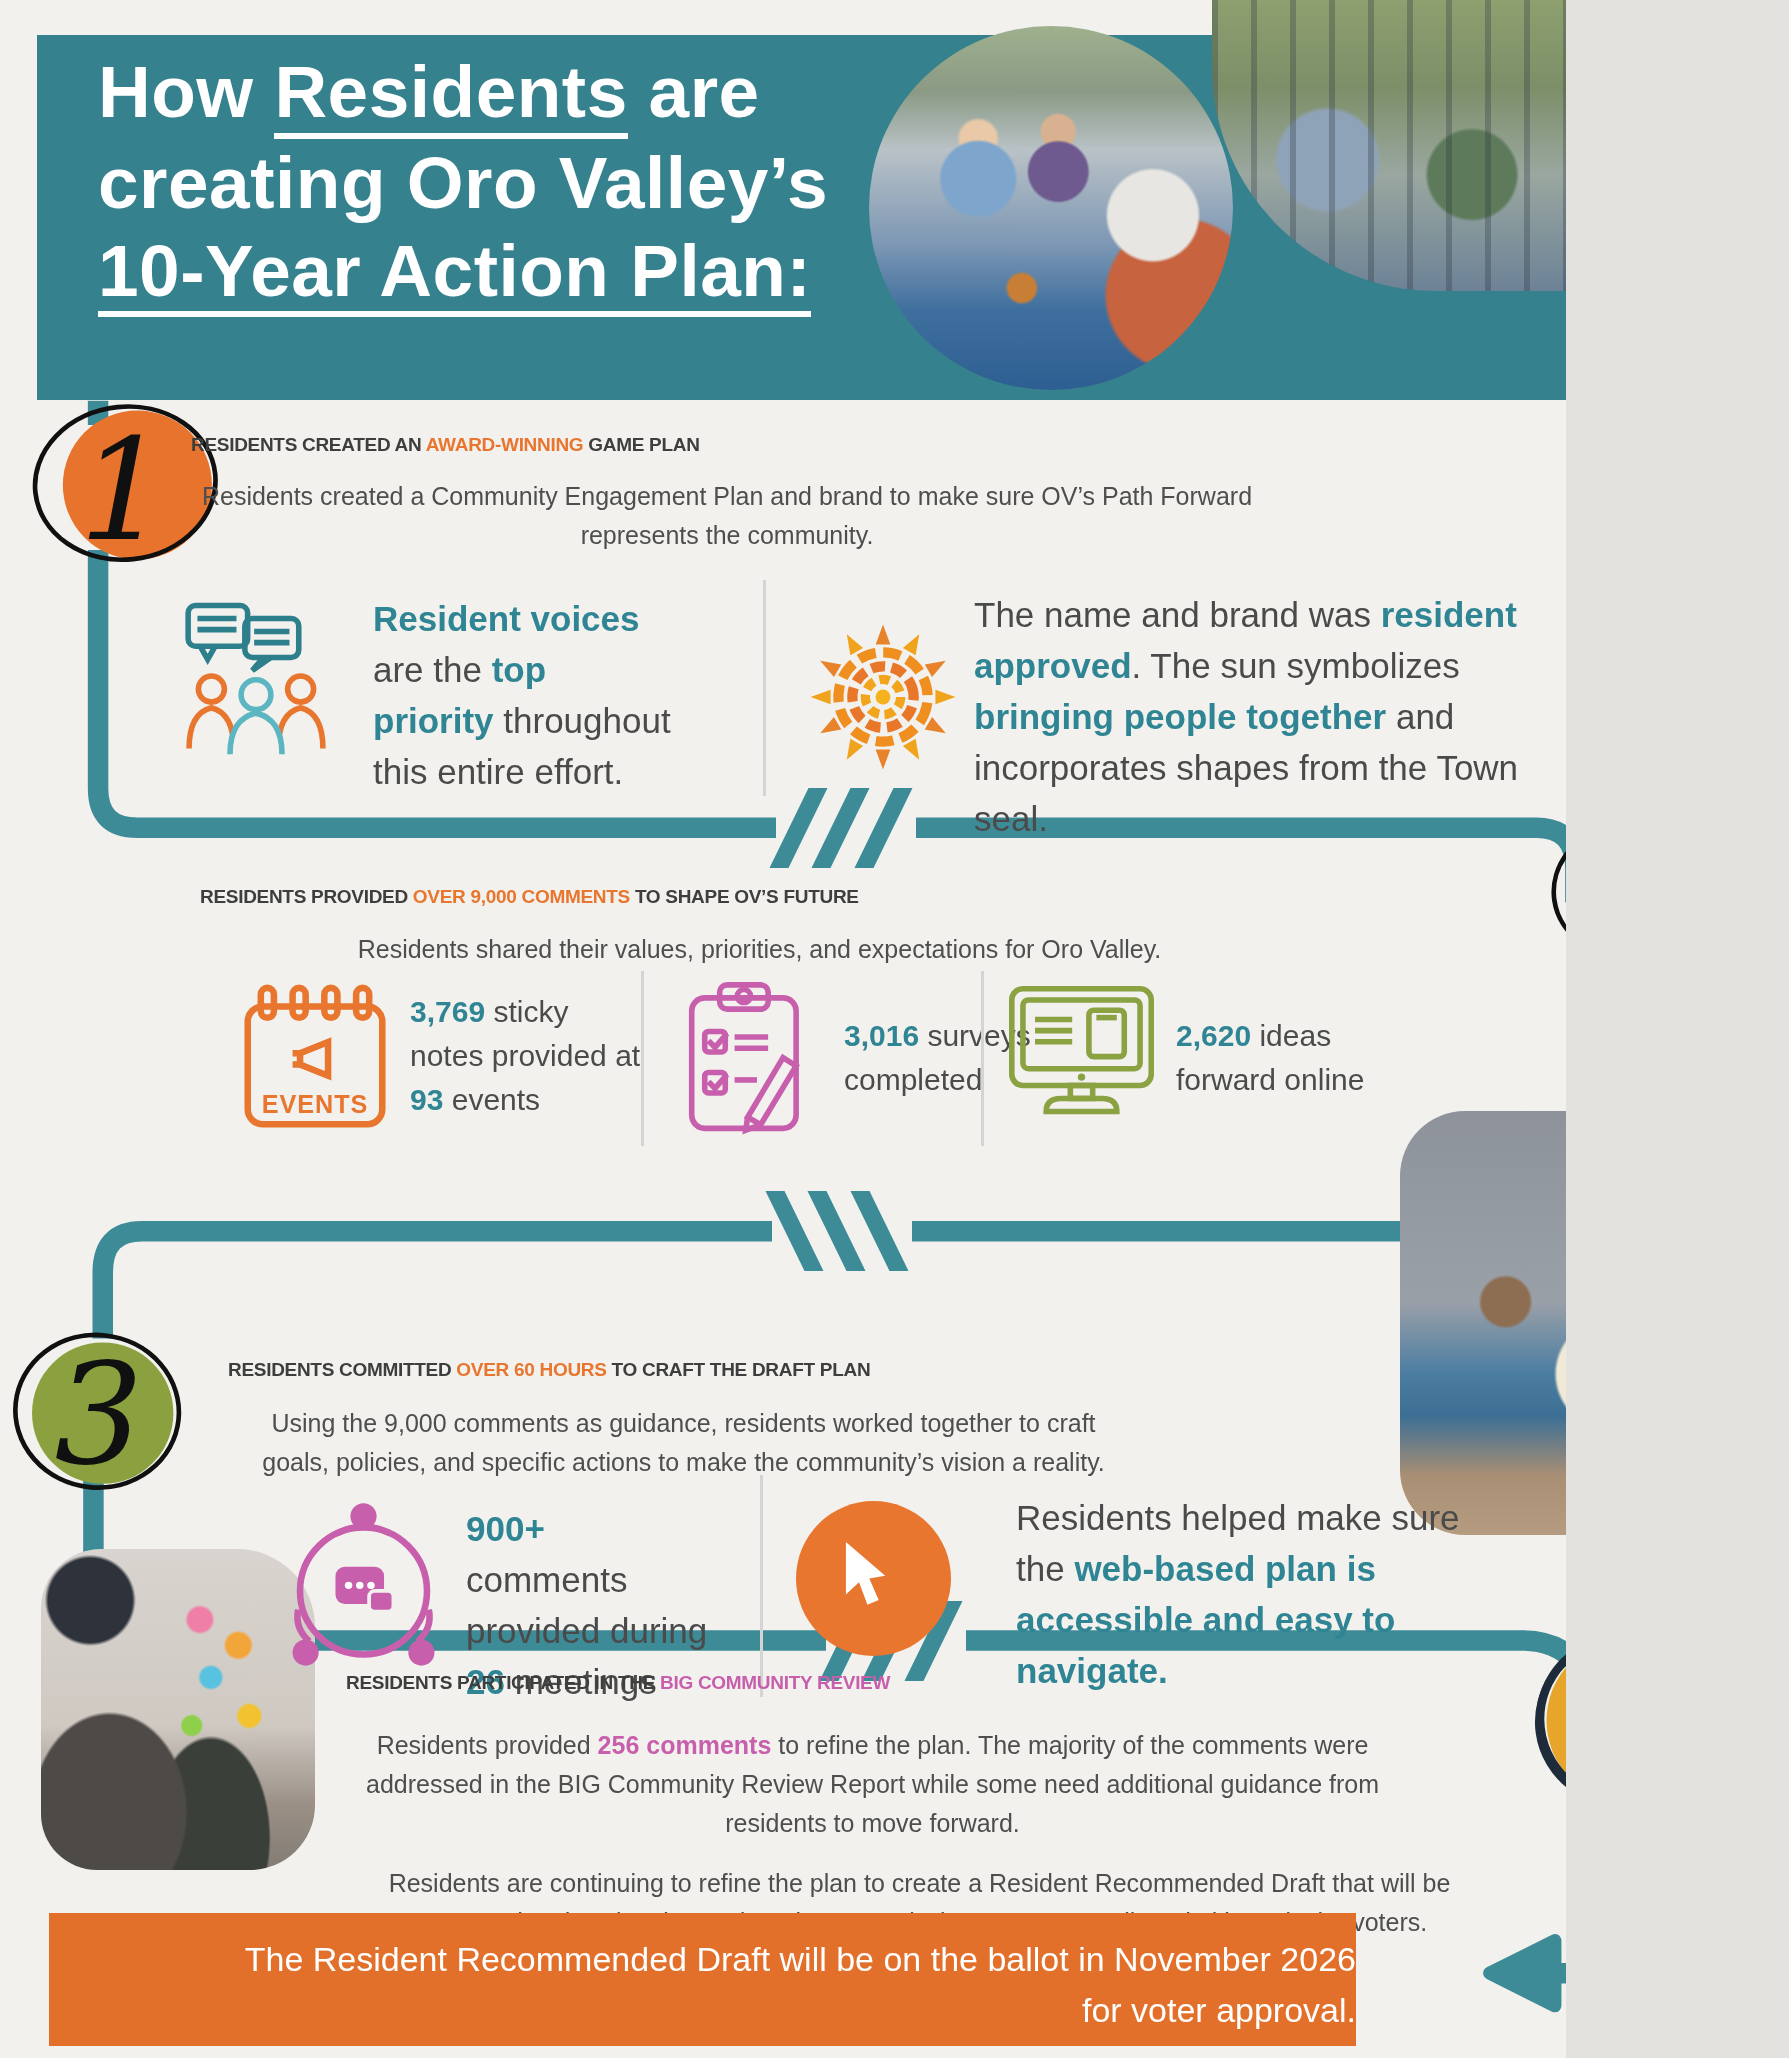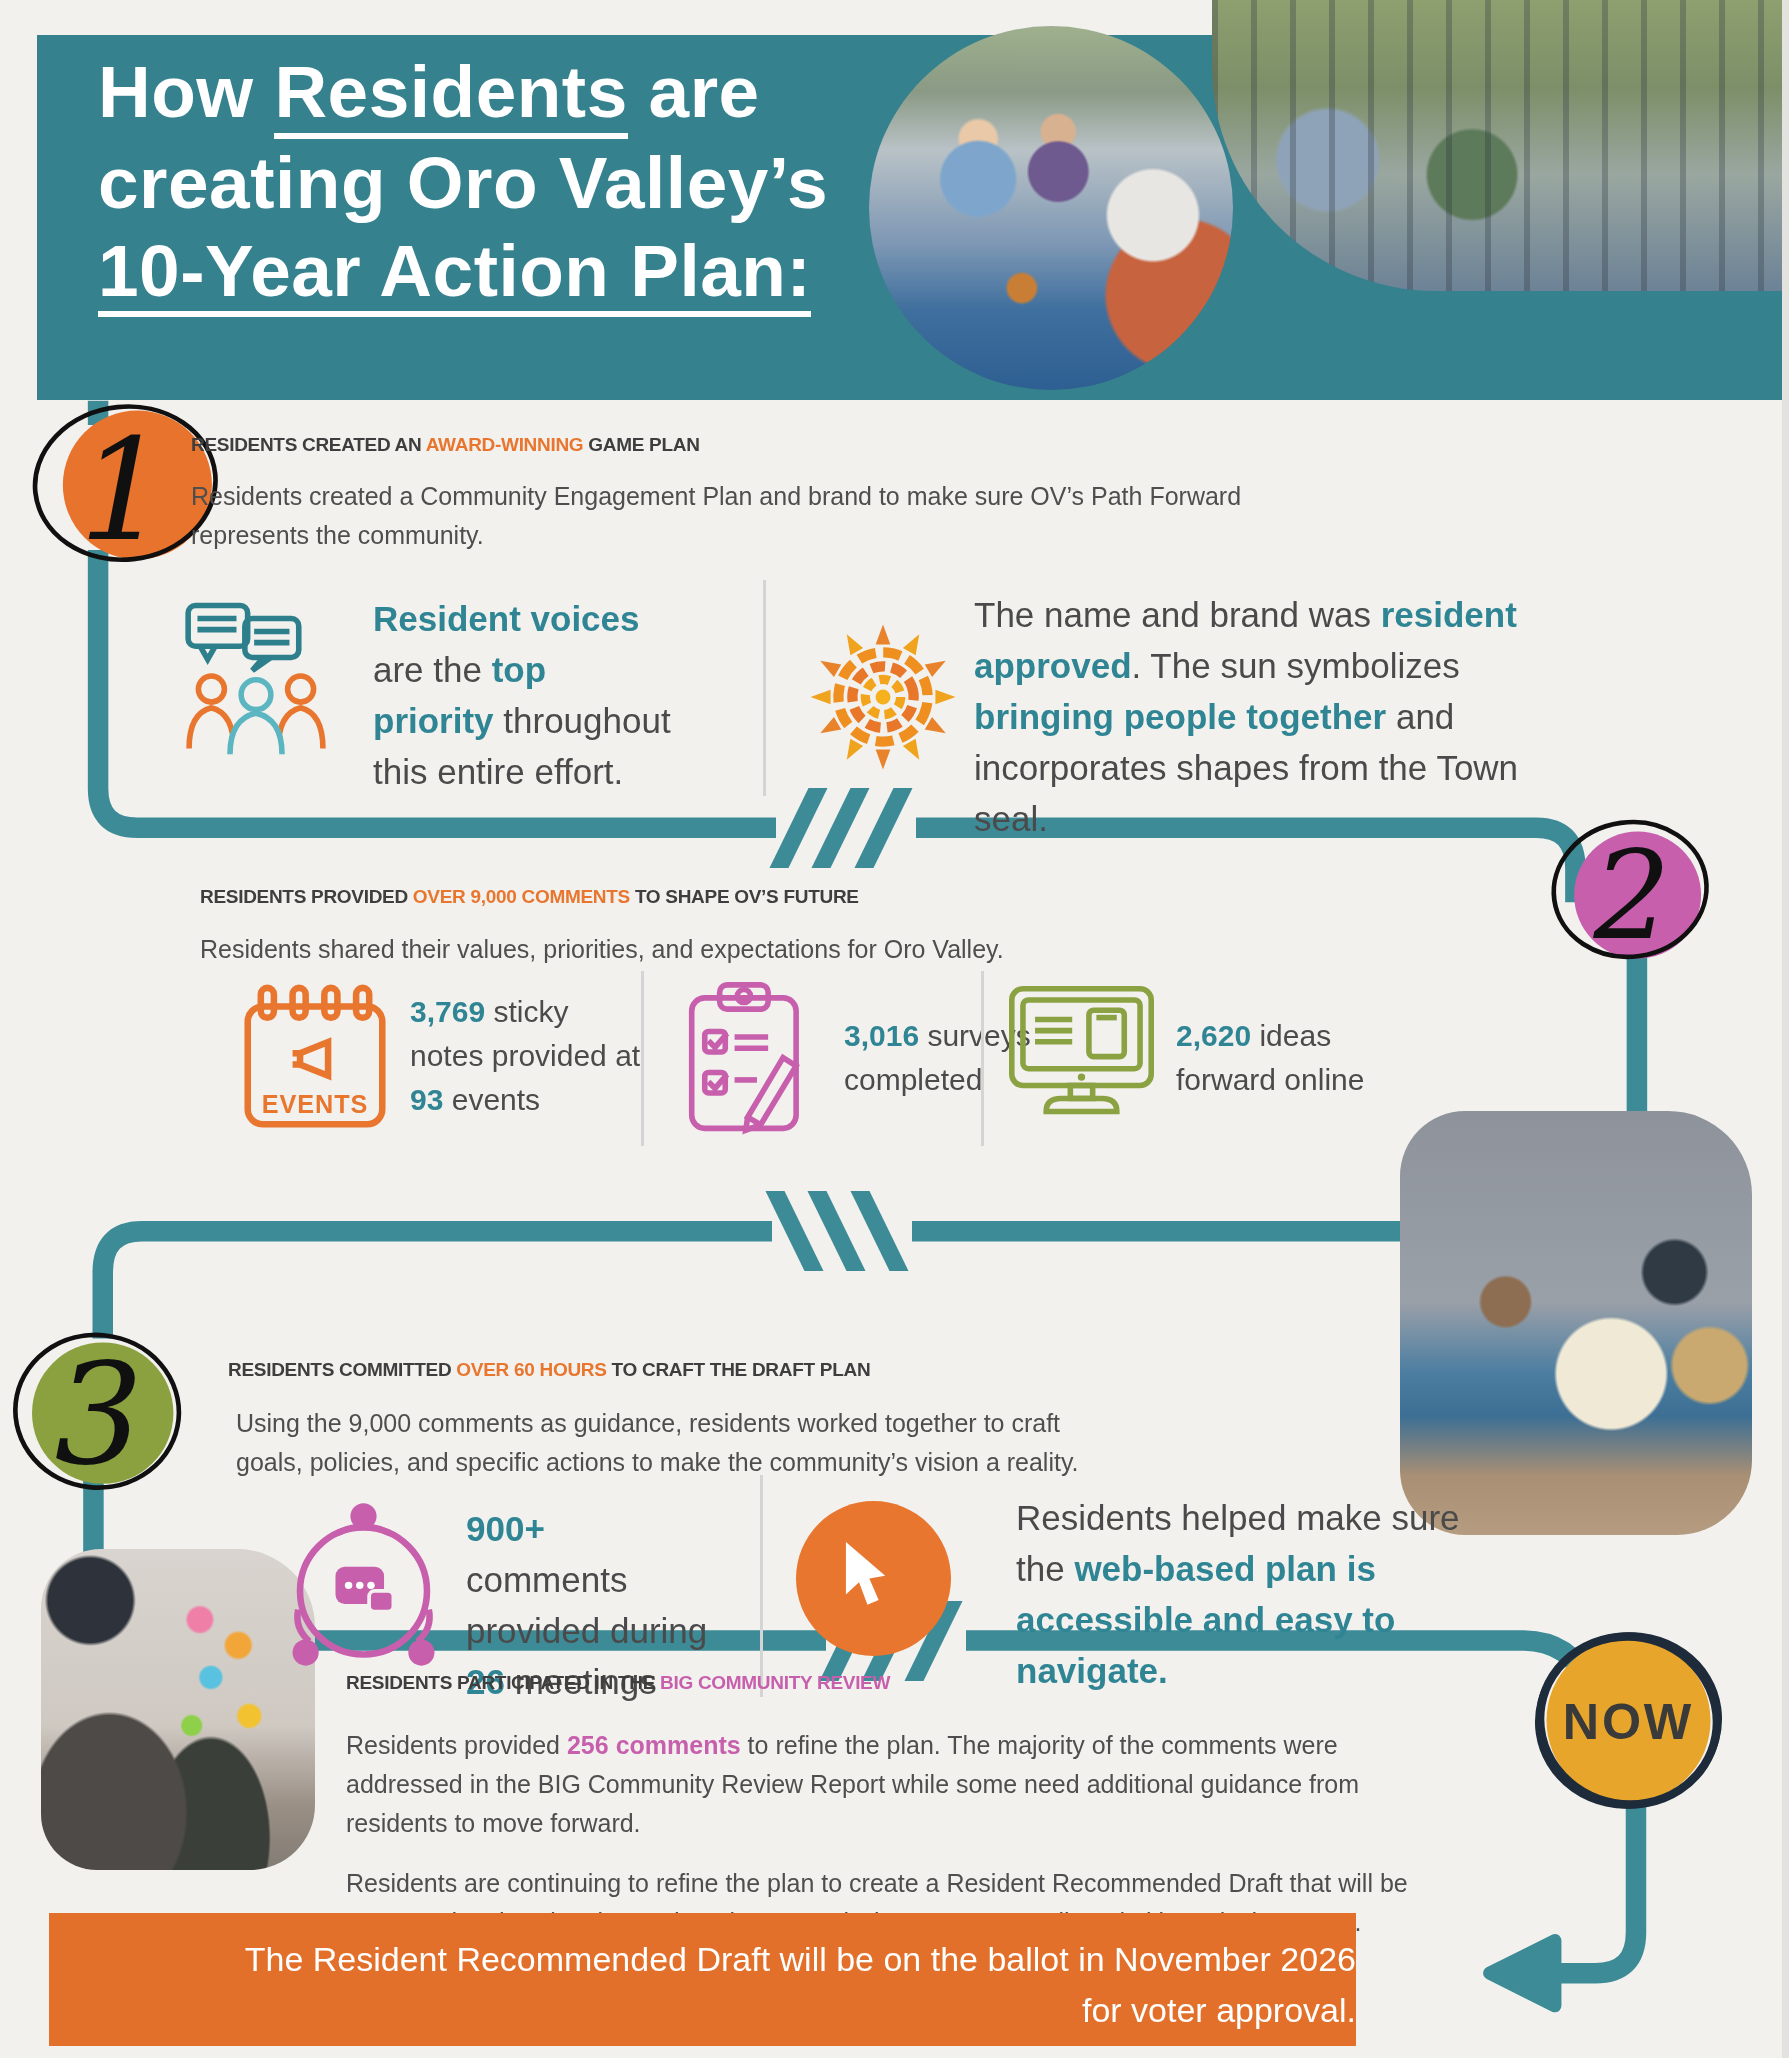--- a/index.html
+++ b/index.html
@@ -1,16 +1,16 @@
 <!DOCTYPE html>
 <html style="font-size:15px"><head>
 <meta charset="utf-8">
 <style>
   html,body{margin:0;padding:0;background:#e3e2df;}
-  #page{position:relative;width:1782px;height:2058px;background:#F2F1EE;overflow:hidden;
+  #page{position:relative;width:1566px;height:2058px;background:#F2F1EE;overflow:hidden;
         font-family:"Liberation Sans",sans-serif;}
   .abs{position:absolute;}
 
   
   #band{left:37px;top:35px;width:1753px;height:365px;background:#35818E;z-index:1;}
   #title{left:98px;top:48px;z-index:5;color:#FFFFFF;font-weight:700;font-size:73px;line-height:88px;letter-spacing:0.5px;}
   #title .uline{display:inline-block;border-bottom:6.5px solid #fff;padding-bottom:4.7px;line-height:73px;}
 
   
   .photo{z-index:3;}
@@ -66,21 +66,21 @@
   
   .badge{z-index:4;overflow:visible;}
   .badge text{font-family:"DejaVu Serif",serif;font-style:italic;fill:#101010;text-anchor:middle;}
   .badge .ring{fill:none;stroke:#101010;stroke-width:5px;}
   #now-text{font-family:"Liberation Sans",sans-serif;font-style:normal;font-weight:700;fill:#3A3A3A;letter-spacing:3px;}
 
   
   .h{z-index:5;font-weight:700;font-size:19px;letter-spacing:-0.3px;color:#3E3E3E;white-space:nowrap;}
   .h .acc-orange{color:#E8762E;}
   .h .acc-pink{color:#C75FAD;}
-  .body{z-index:5;font-size:25px;line-height:39px;color:#4E4E4E;}
+  .body{z-index:5;font-size:25px;line-height:39px;color:#4E4E4E;text-align:center;}
   .feature{z-index:5;font-size:35px;line-height:51px;color:#4A4A4A;}
   .feature b,.stat b{color:#2F8594;font-weight:700;}
   .stat{z-index:5;font-size:30px;line-height:44px;color:#4B4B4B;}
   .pinkb{color:#C75FAD;font-weight:700;}
   .divider{width:2.8px;background:#D4D4D4;z-index:5;}
 
   .icon{z-index:5;overflow:visible;}
 
   
   #footer{left:49px;top:1913px;width:1307px;height:133px;background:#E2702A;z-index:5;

